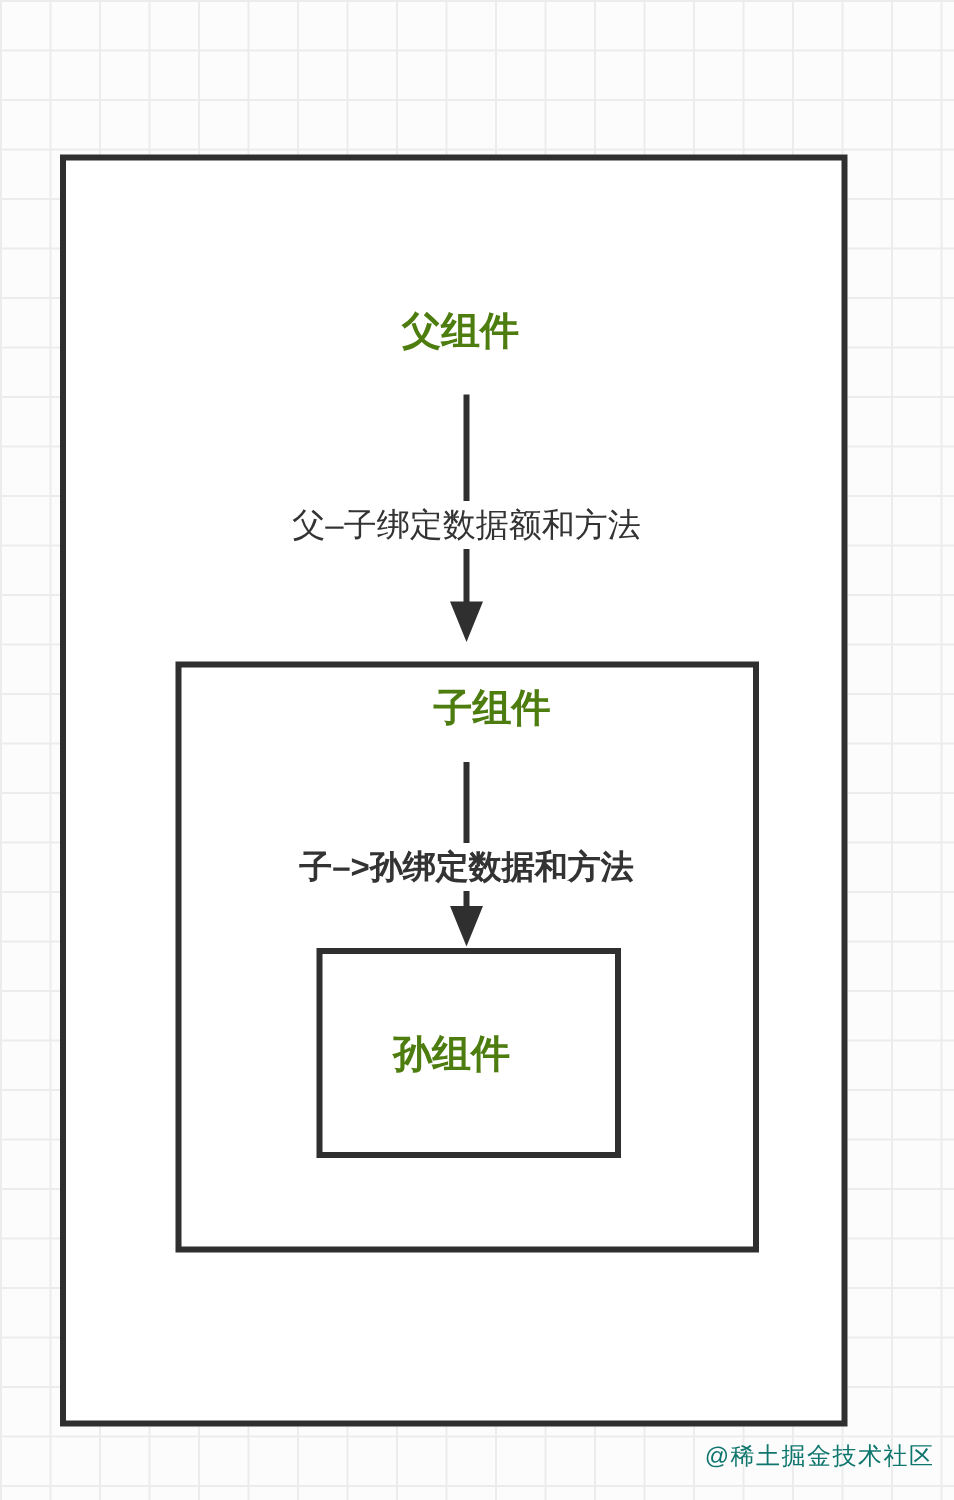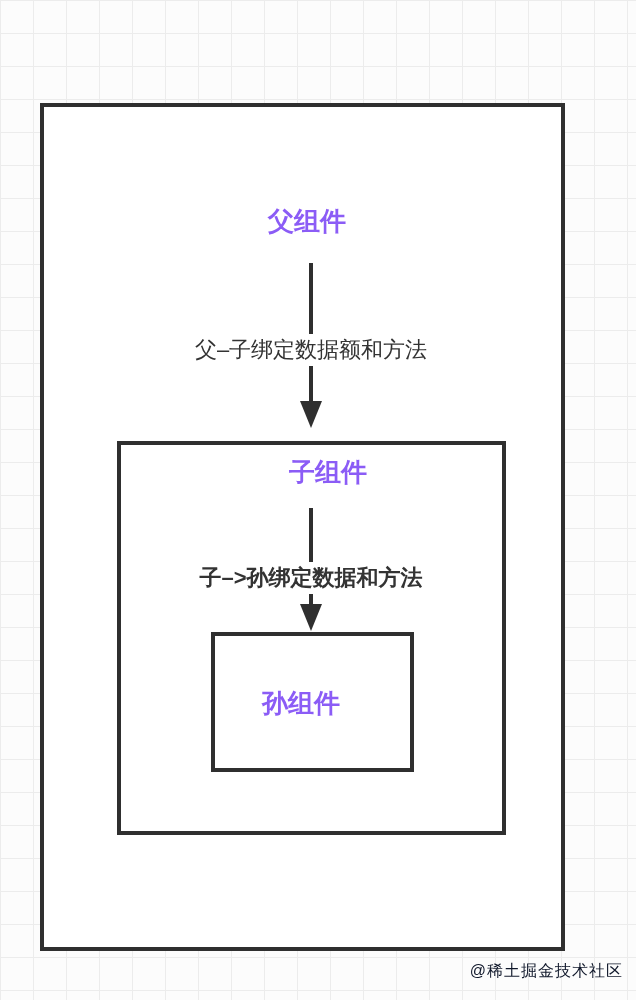--- a/index.html
+++ b/index.html
@@ -30,21 +30,21 @@
   #outer-box      { left: 40px;  top: 103px; width: 525px; height: 848px; }
   #child-box      { left: 117px; top: 441px; width: 389px; height: 394px; }
   #grandchild-box { left: 211px; top: 632px; width: 203px; height: 140px; }
 
   .node-label {
     position: absolute;
     transform: translate(-50%, -50%);
     font-size: 26px;
     font-weight: bold;
     white-space: nowrap;
-    color: #8b5cf6;
+    color: #4d7c0f;
   }
 
   #parent-label     { left: 307px; top: 221px; }
   #child-label      { left: 328px; top: 472px; }
   #grandchild-label { left: 301px; top: 703px; }
 
   .arrow {
     position: absolute;
     width: 22px;
   }
@@ -84,21 +84,21 @@
 
   #edge-label-1 { left: 311px; top: 350px; }
   #edge-label-2 { left: 311px; top: 578px; font-weight: bold; }
 
   .watermark {
     position: absolute;
     right: 13px;
     top: 961px;
     font-size: 16px;
     letter-spacing: 1px;
-    color: #0f172a;
+    color: #0f766e;
   }
 </style>
 </head>
 <body>
 
 <div class="box" id="outer-box"></div>
 <div class="box" id="child-box"></div>
 <div class="box" id="grandchild-box"></div>
 
 <div class="node-label" id="parent-label">父组件</div>

